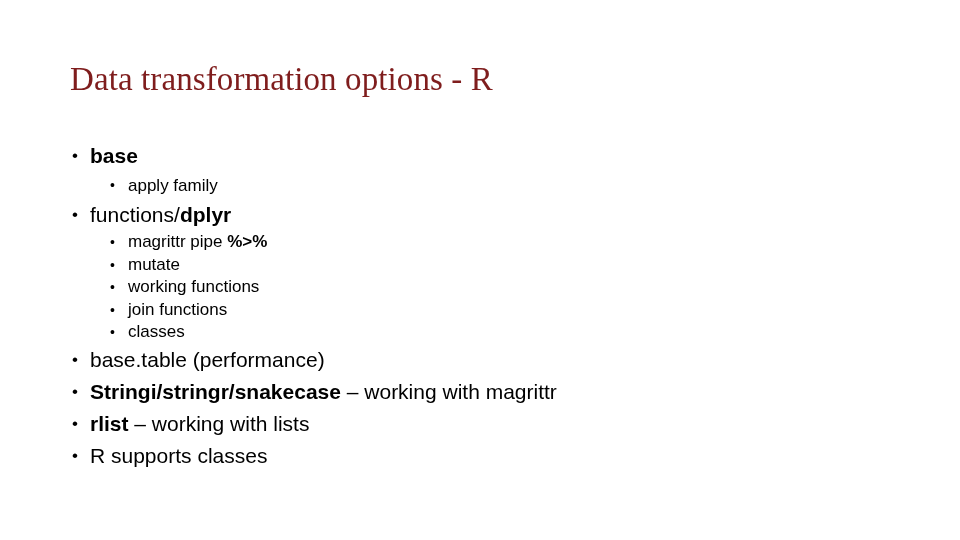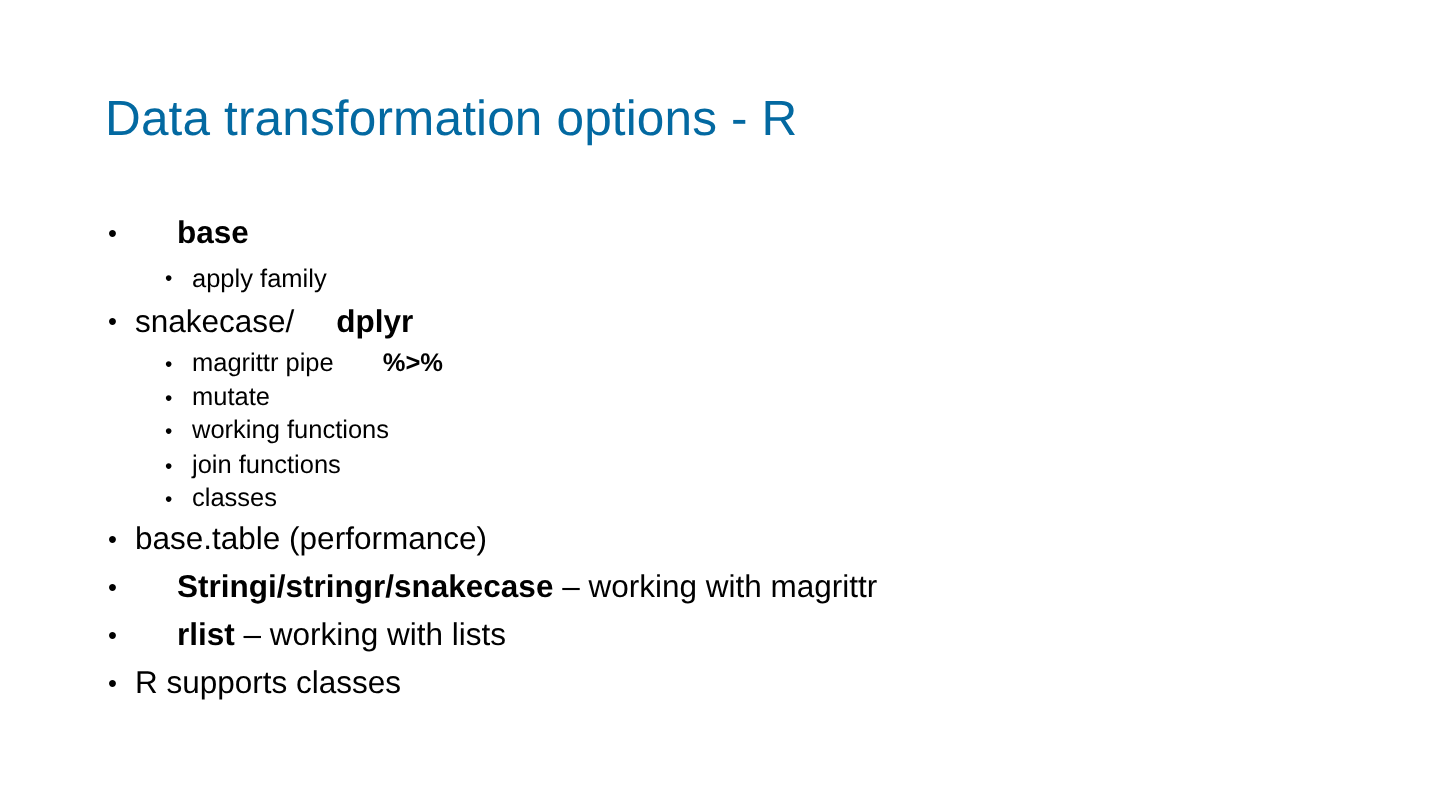--- a/index.html
+++ b/index.html
@@ -26,22 +26,23 @@
   
   #slide-title {
     position: absolute;
     left: 70px;
     top: 57px;
     width: 830px;
     font-size: 33px;
     line-height: 44px;
     font-weight: 400;
     letter-spacing: 0.1px;
-    color: #0369a1;
+    color: #7f1d1d;
     white-space: nowrap;
+    font-family: Liberation Serif, serif;
   }
 
   
   #slide-body {
     position: absolute;
     left: 62px;
     top: 140px;
     width: 840px;
   }
 
@@ -101,21 +102,21 @@
     line-height: 22.5px;
     padding-left: 66px;
     margin: 0;
   }
   li.l3 > .bullet-glyph {
     font-size: 14px;
     line-height: 22.5px;
     left: 48px;
   }
 
-  .b { font-weight: bold; margin-left: 28px; }
+  .b { font-weight: bold; }
   .n { font-weight: normal; text-align: center; }
   .after-sub { margin-top: 5px; }
   .sub-block { margin-top: 1px; }
   .tail-block { margin-top: 7px; }
 </style>
 </head>
 <body>
 
 <div id="slide">
 
@@ -126,21 +127,21 @@
         <li class="bullet l1">
           <span class="bullet-glyph">•</span>
           <span class="bullet-text"><span class="b">base</span></span>
         </li>
         <li class="bullet l2 sub-block">
           <span class="bullet-glyph">•</span>
           <span class="bullet-text"><span class="n">apply family</span></span>
         </li>
         <li class="bullet l1 after-sub">
           <span class="bullet-glyph">•</span>
-          <span class="bullet-text"><span class="n">snakecase/</span><span class="b">dplyr</span></span>
+          <span class="bullet-text"><span class="n">functions/</span><span class="b">dplyr</span></span>
         </li>
         <li class="bullet l3 sub-block">
           <span class="bullet-glyph">•</span>
           <span class="bullet-text"><span class="n">magrittr pipe </span><span class="b">%&gt;%</span></span>
         </li>
         <li class="bullet l3">
           <span class="bullet-glyph">•</span>
           <span class="bullet-text"><span class="n">mutate</span></span>
         </li>
         <li class="bullet l3">

